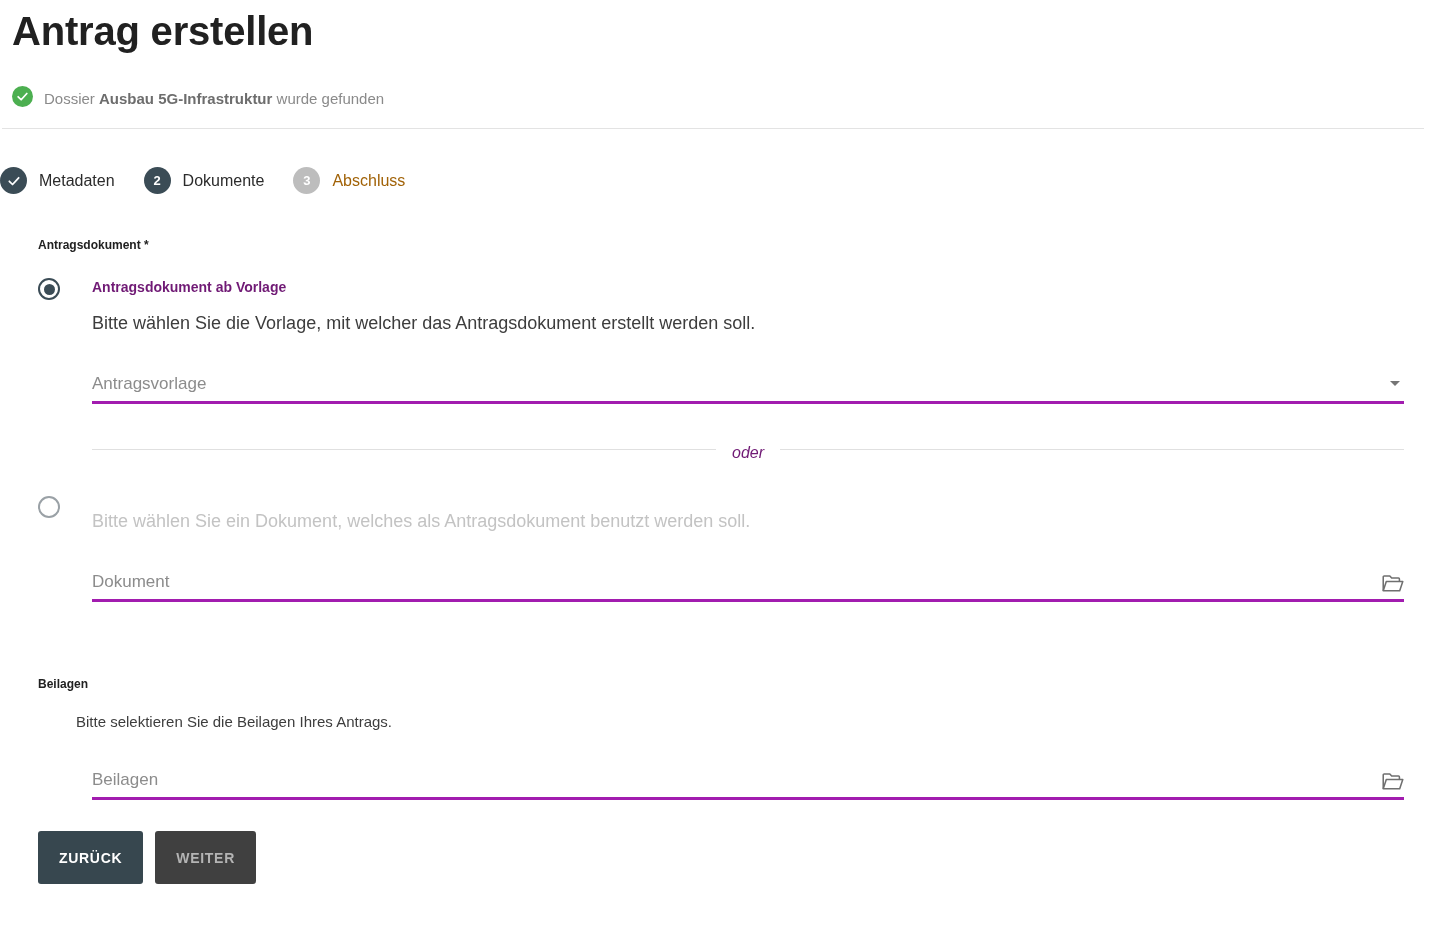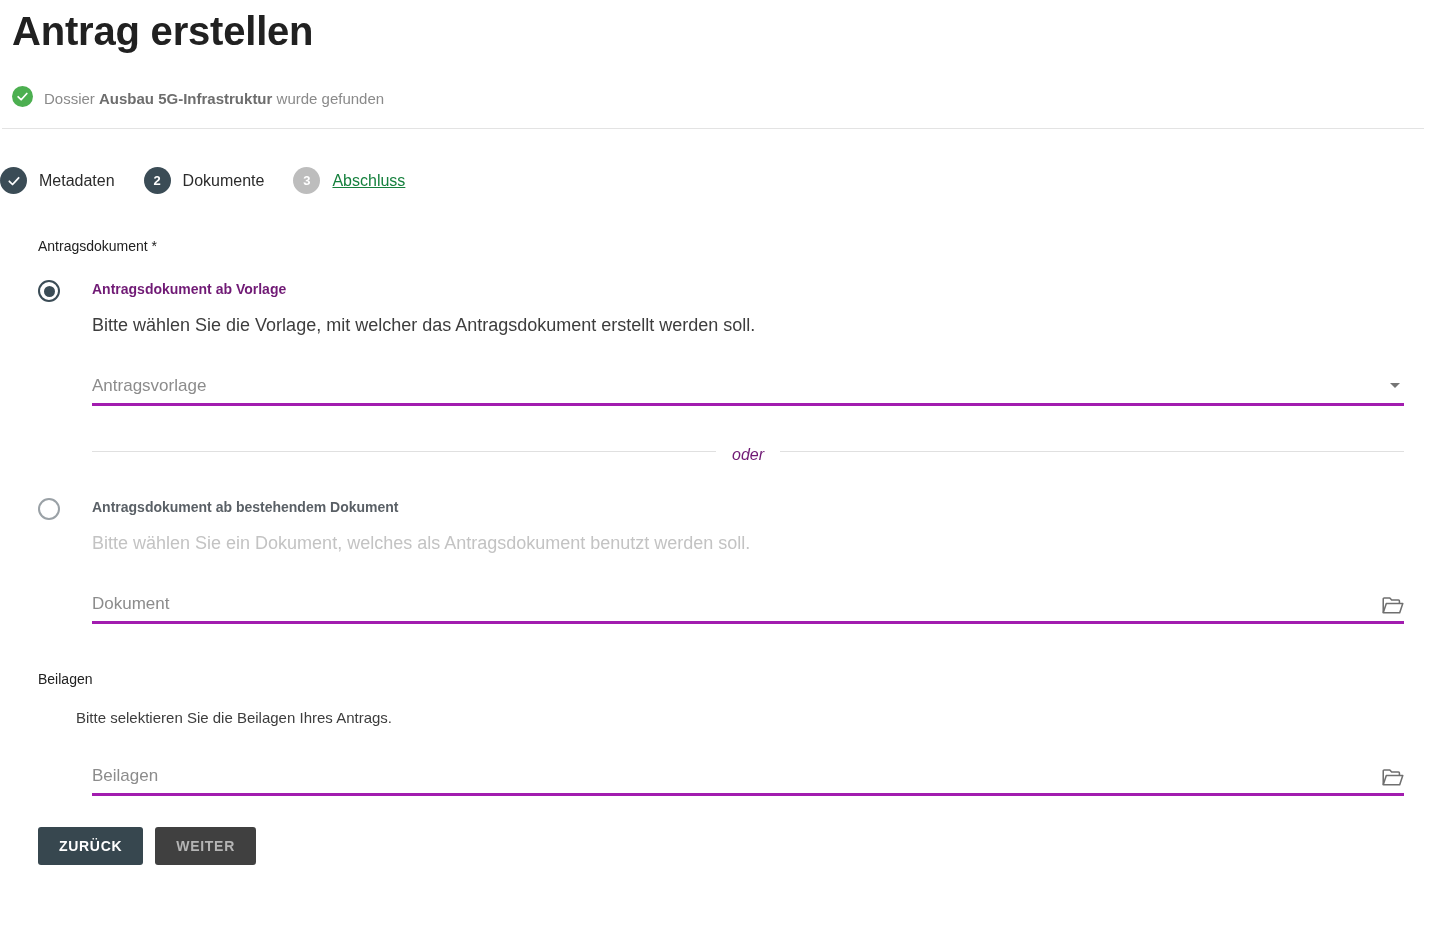--- a/index.html
+++ b/index.html
@@ -83,32 +83,33 @@
     flex: 0 0 27px;
   }
   .step-circle.done,
   .step-circle.active { background: #3B4C56; }
   .step-circle.todo   { background: #BDBDBD; }
   .step-label {
     font-size: 16px;
     color: #2b2b2b;
     white-space: nowrap;
   }
-  .step-label.muted { color: #15803d; text-decoration: underline; }
+  .step-label.muted { color: #a16207; }
 
   
   .form-area {
     padding: 0 30px 0 38px;
     margin-top: 44px;
   }
   .group-label {
-    font-size: 14px;
-    font-weight: normal;
+    font-size: 12px;
+    font-weight: bold;
     color: #212121;
     margin-bottom: 25px;
+    margin-top: 28px;
   }
   .option-row {
     display: flex;
     align-items: flex-start;
     gap: 0;
   }
   .radio {
     width: 22px;
     height: 22px;
     flex: 0 0 22px;
@@ -213,21 +214,21 @@
   .button-bar {
     display: flex;
     gap: 12px;
     margin-top: 31px;
     margin-left: 38px;
   }
   .btn {
     border: 0;
     border-radius: 3px;
     padding: 0 21px;
-    height: 38px;
+    height: 53px;
     font-size: 14px;
     font-weight: bold;
     letter-spacing: 0.7px;
     font-family: "Liberation Sans", sans-serif;
   }
   .btn.primary {
     background: #37474F;
     color: #ffffff;
     cursor: pointer;
   }
@@ -298,21 +299,20 @@
 
   <div class="or-divider">
     <span class="rule"></span>
     <span class="or-text">oder</span>
     <span class="rule"></span>
   </div>
 
   <div class="option-row" style="margin-top:33px;">
     <span class="radio off"></span>
     <div class="option-body">
-      <div class="option-title">Antragsdokument ab bestehendem Dokument</div>
       <div class="option-desc disabled">Bitte wählen Sie ein Dokument, welches als Antragsdokument benutzt werden soll.</div>
     </div>
   </div>
 
   <div class="field doc-field">
     <span class="placeholder">Dokument</span>
     <span class="trail folder-icon">
       <svg width="22" height="19" viewBox="0 0 24 21">
         <path d="M1.2 18.4 V3.2 a1 1 0 0 1 1-1 h6.3 l2 2.3 h7.6 a1 1 0 0 1 1 1 v2.2" fill="none" stroke="#6f6f6f" stroke-width="1.7" stroke-linejoin="round"></path>
         <path d="M1.2 18.4 L4.6 8.4 h18.2 L19.4 18.4 Z" fill="none" stroke="#6f6f6f" stroke-width="1.7" stroke-linejoin="round"></path>

